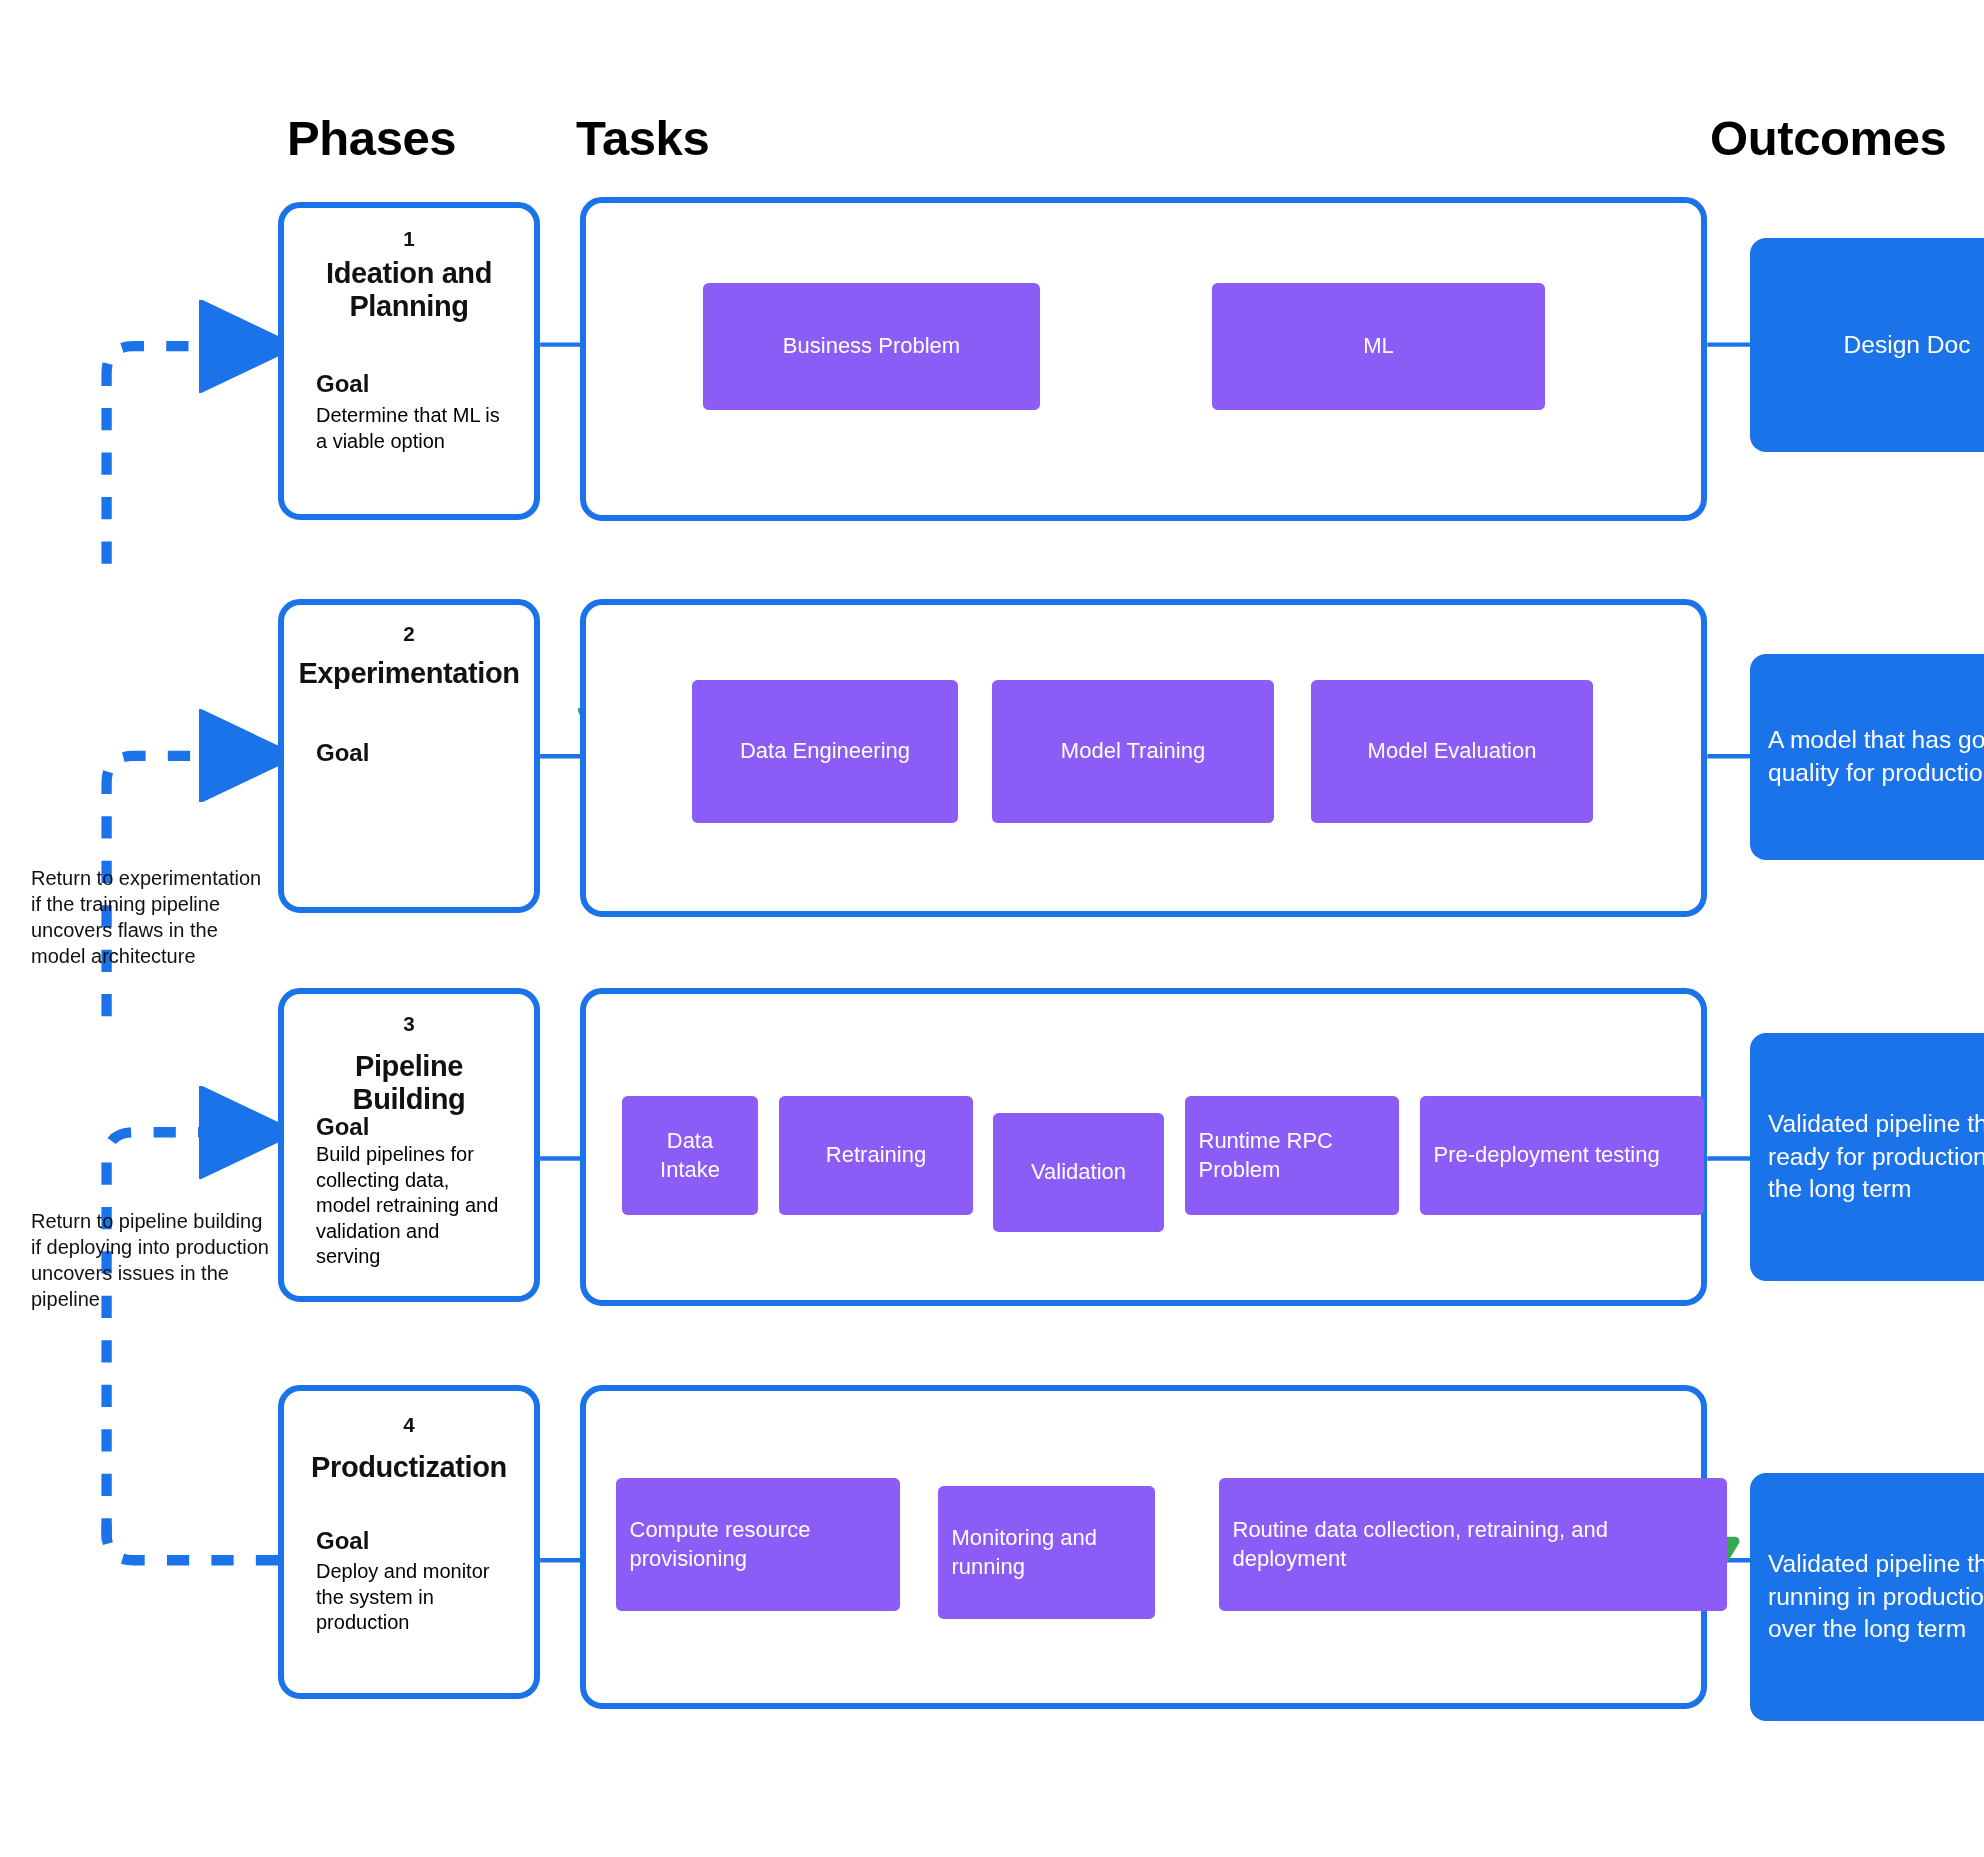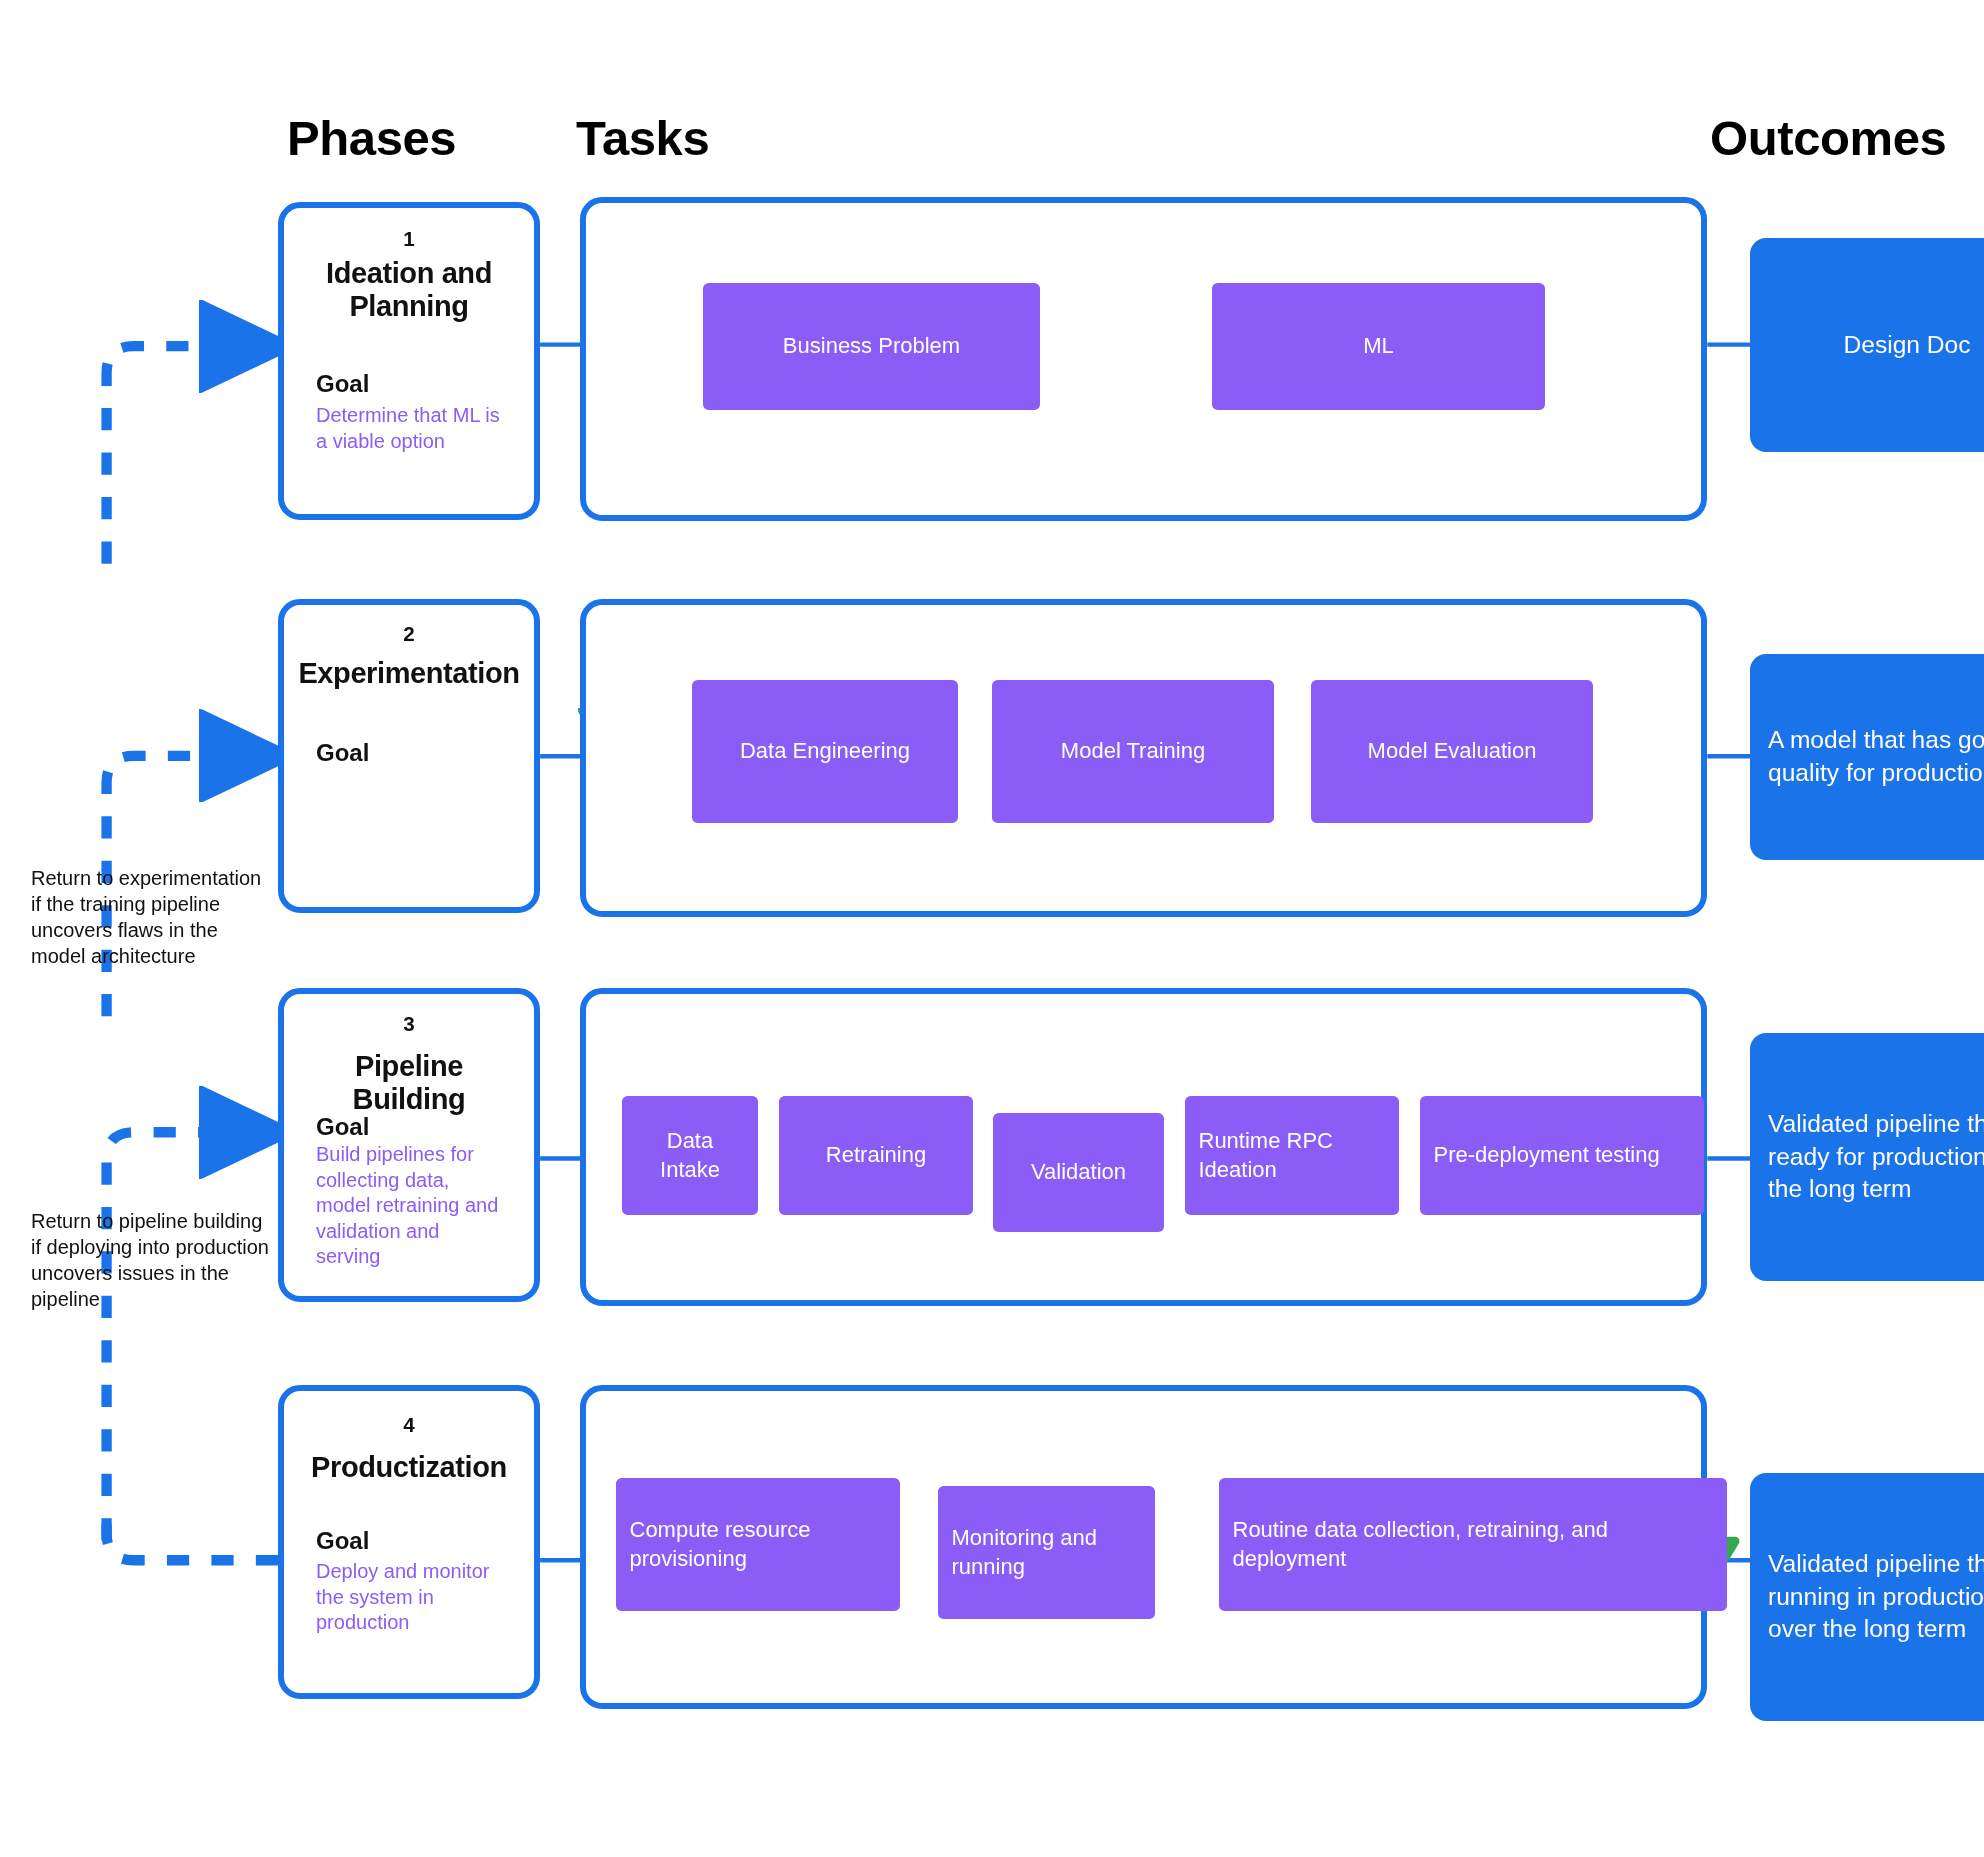--- a/index.html
+++ b/index.html
@@ -64,21 +64,21 @@
   .goal-label{
     position:absolute;
     font-size:24px;
     font-weight:bold;
     color:#111;
   }
   .goal-text{
     position:absolute;
     font-size:20px;
     line-height:1.28;
-    color:#8b5cf6;
+    color:#000000;
   }
 
   
   .tasks-box{
     position:absolute;
     box-sizing:border-box;
     background:#ffffff;
     border:6.4px solid #1a73e8;
     border-radius:22px;
   }
@@ -257,21 +257,21 @@
     <div class="phase-title" style="top:56px;">Pipeline Building</div>
     <div class="goal-label" style="left:32px; top:119px;">Goal</div>
     <div class="goal-text" style="left:32px; top:148px; width:187px;">Build pipelines for collecting data, model retraining and validation and serving</div>
   </div>
 
   <div class="tasks-box" style="left:580px; top:988px; width:1127px; height:318px;"></div>
 
   <div class="chip center" style="left:622px; top:1096px; width:136px; height:119px;">Data Intake</div>
   <div class="chip center" style="left:779px; top:1096px; width:194px; height:119px;">Retraining</div>
   <div class="chip center" style="left:993px; top:1096px; width:171px; height:119px;margin-top:17px;">Validation</div>
-  <div class="chip left" style="left:1185px; top:1096px; width:214px; height:119px;">Runtime RPC Ideation</div>
+  <div class="chip left" style="left:1185px; top:1096px; width:214px; height:119px;">Runtime RPC Problem</div>
   <div class="chip left" style="left:1420px; top:1096px; width:284px; height:119px;">Pre-deployment testing</div>
 
   <div class="outcome left" style="left:1750px; top:1033px; width:314px; height:248px;">Validated pipeline that's ready for production over the long term</div>
 
   <div class="phase-card" style="left:278px; top:1385px; width:262px; height:314px;">
     <div class="phase-num" style="top:22px;">4</div>
     <div class="phase-title" style="top:60px;">Productization</div>
     <div class="goal-label" style="left:32px; top:136px;">Goal</div>
     <div class="goal-text" style="left:32px; top:168px; width:187px;">Deploy and monitor the system in production</div>
   </div>

